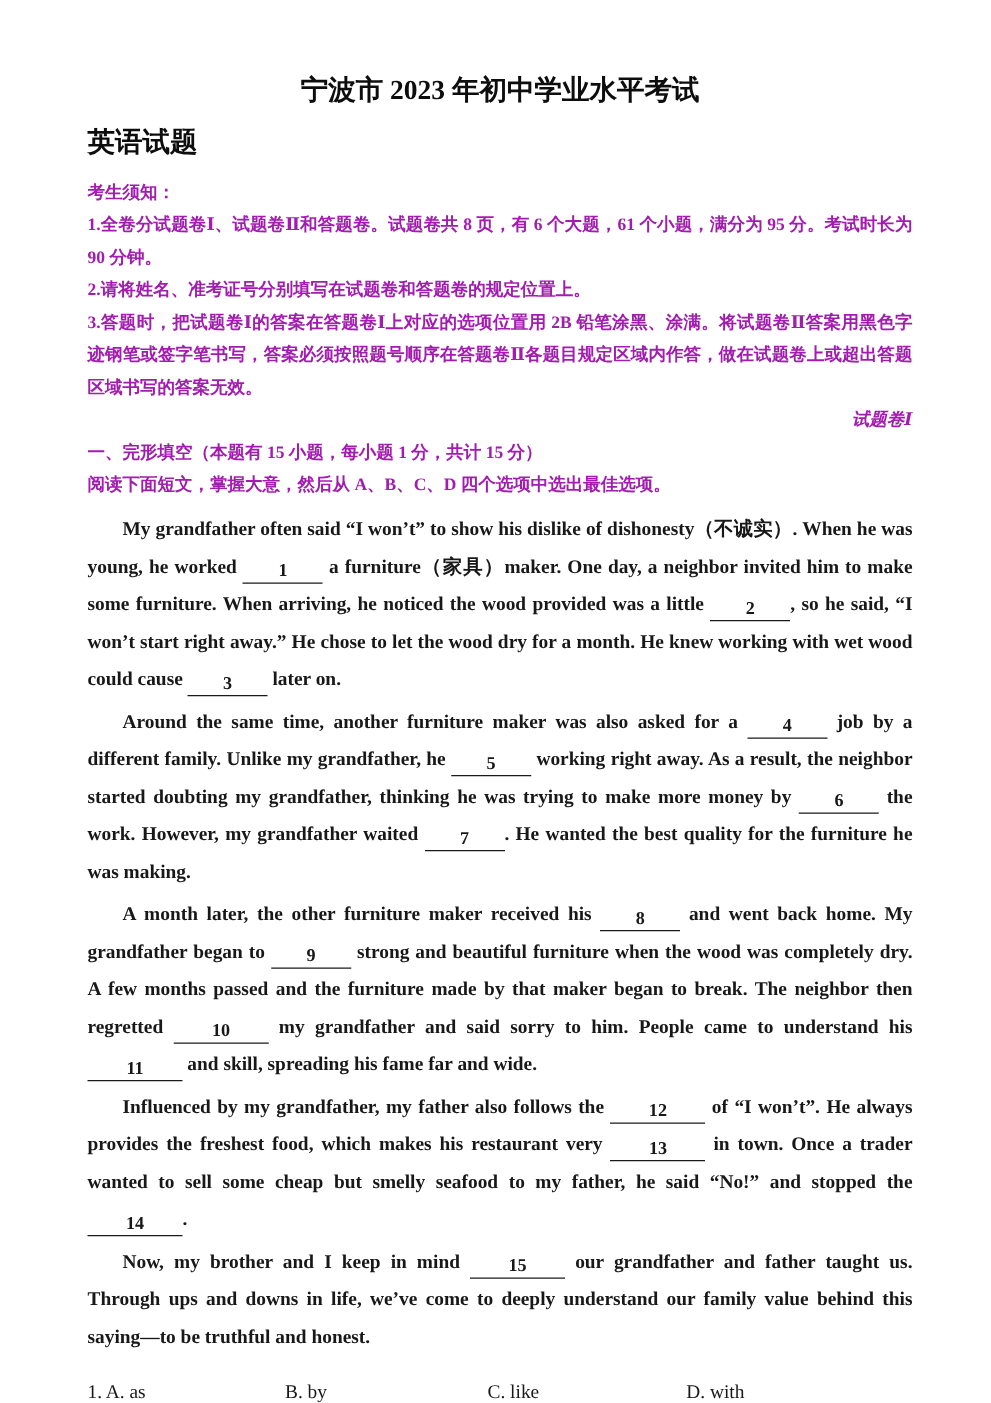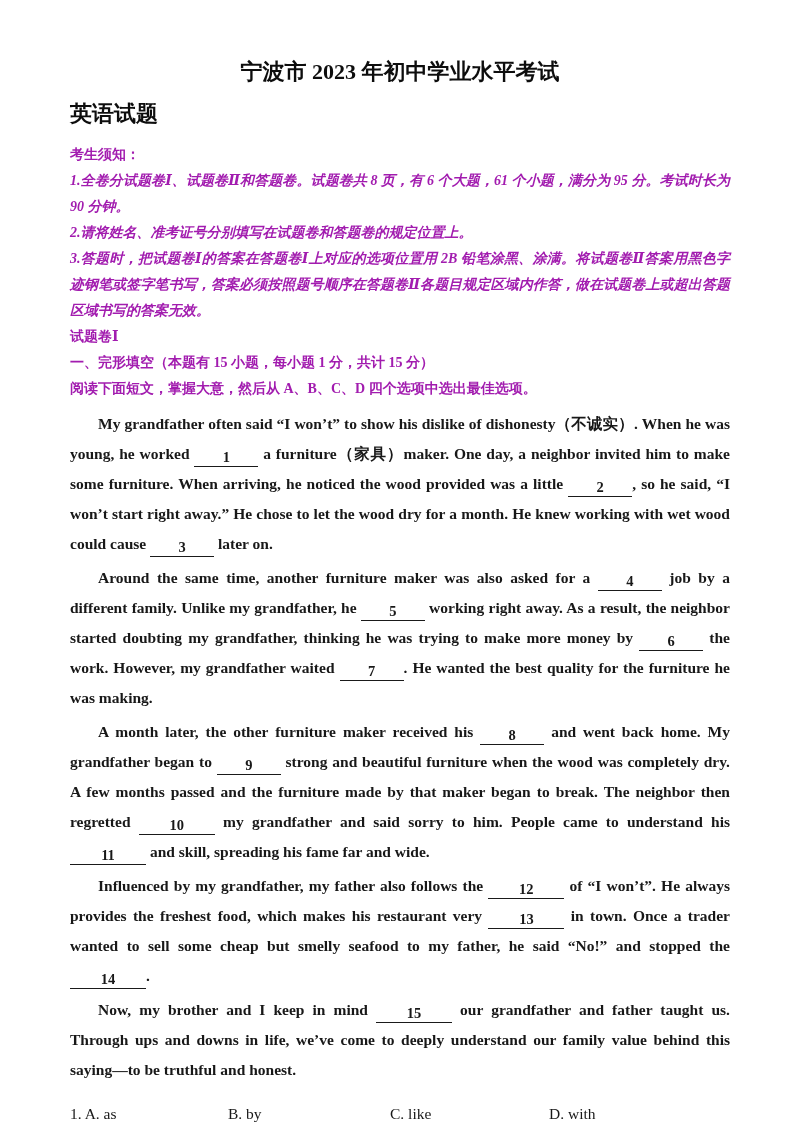--- a/index.html
+++ b/index.html
@@ -28,22 +28,22 @@
     line-height: 28px;
     color: #0d0d0d;
   }
   .cn {
     font-size: 14px;
     font-weight: bold;
     line-height: 26px;
     color: #a21caf;
     margin: 0;
   }
-  .just { text-align: justify; font-style: italic; }
-  .center { text-align: left; }
+  .just { text-align: justify; }
+  .center { text-align: right; font-style: italic; }
   .passage { margin-top: 7px; }
   .passage p {
     margin: 0 0 4px 0;
     font-size: 15.5px;
     font-weight: bold;
     line-height: 30px;
     text-align: justify;
     text-indent: 28px;
     color: #181818;
   }

